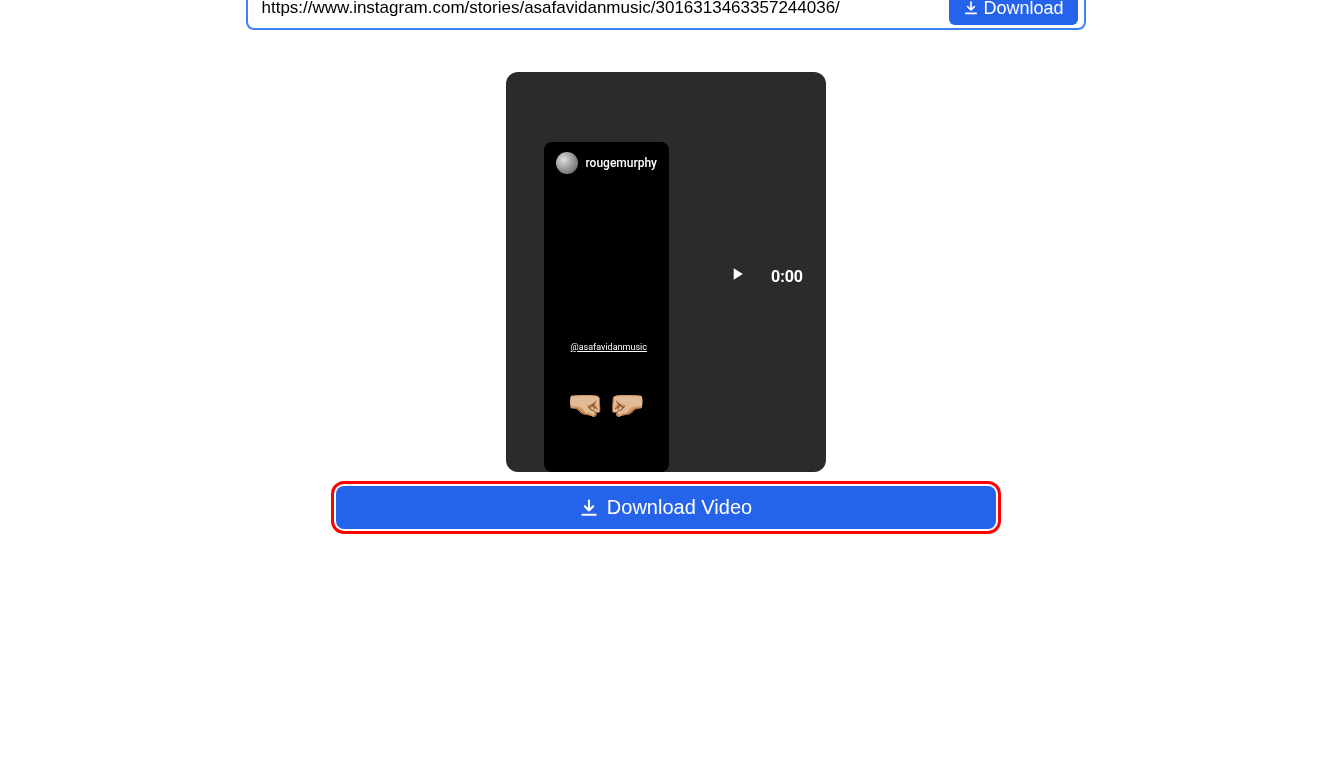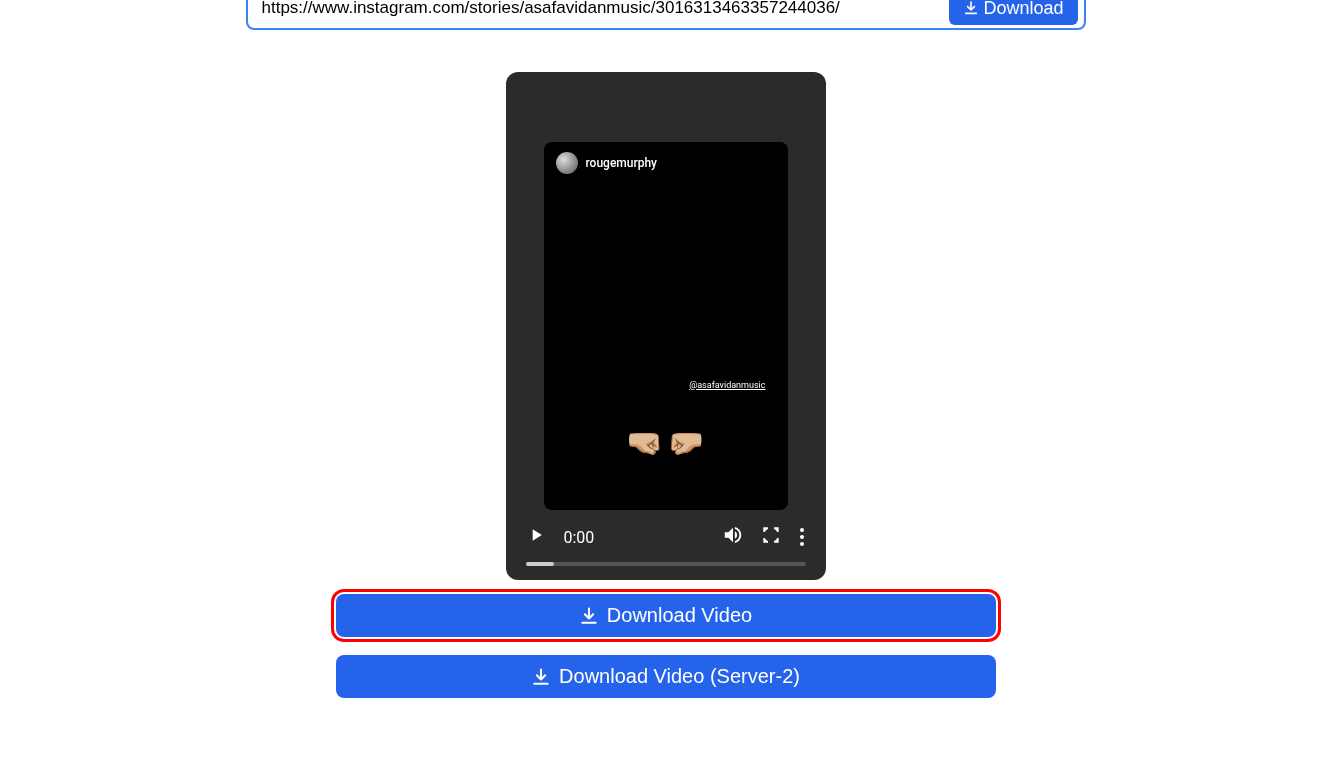--- a/index.html
+++ b/index.html
@@ -47,28 +47,28 @@
       gap: 4px;
       cursor: pointer;
       height: 34px;
     }
     .download-btn-small svg {
       width: 16px;
       height: 16px;
     }
     .video-container {
       width: 320px;
-      height: 508px;
+      height: 400px;
       background: #2b2b2b;
       border-radius: 12px;
       margin: 42px auto 0;
       position: relative;
       overflow: hidden;
       display: flex;
-      flex-direction: column;
+      flex-direction: row;
     }
     .video-story {
       background: #000;
       border-radius: 8px;
       margin: 70px 38px 0;
       flex: 1;
       position: relative;
       max-height: 428px;
     }
     .story-header {
@@ -103,22 +103,23 @@
       left: 50%;
       transform: translateX(-50%);
       font-size: 30px;
       display: flex;
       gap: 4px;
     }
     .video-controls {
       display: flex;
       align-items: center;
       padding: 14px 20px 6px;
-      gap: 18px;
-      color: #fff;
+      gap: 24px;
+      color: #fff;
+      font-weight: bold;
     }
     .play-icon svg {
       width: 20px;
       height: 20px;
       fill: #fff;
     }
     .time-display {
       color: #fff;
       font-size: 16px;
       flex: 1;
@@ -245,21 +246,13 @@
 
 <div class="download-buttons">
   <button class="download-btn-large highlighted">
     <span class="dl-icon">
       <svg viewBox="0 0 24 24" fill="none" stroke="#fff" stroke-width="2.5">
         <path d="M12 3v12m0 0l-5-5m5 5l5-5M4 20h16" stroke-linecap="round" stroke-linejoin="round"></path>
       </svg>
     </span>
     <span>Download Video</span>
   </button>
-  <button class="download-btn-large">
-    <span class="dl-icon">
-      <svg viewBox="0 0 24 24" fill="none" stroke="#fff" stroke-width="2.5">
-        <path d="M12 3v12m0 0l-5-5m5 5l5-5M4 20h16" stroke-linecap="round" stroke-linejoin="round"></path>
-      </svg>
-    </span>
-    <span>Download Video (Server-2)</span>
-  </button>
 </div>
 
 </body></html>

